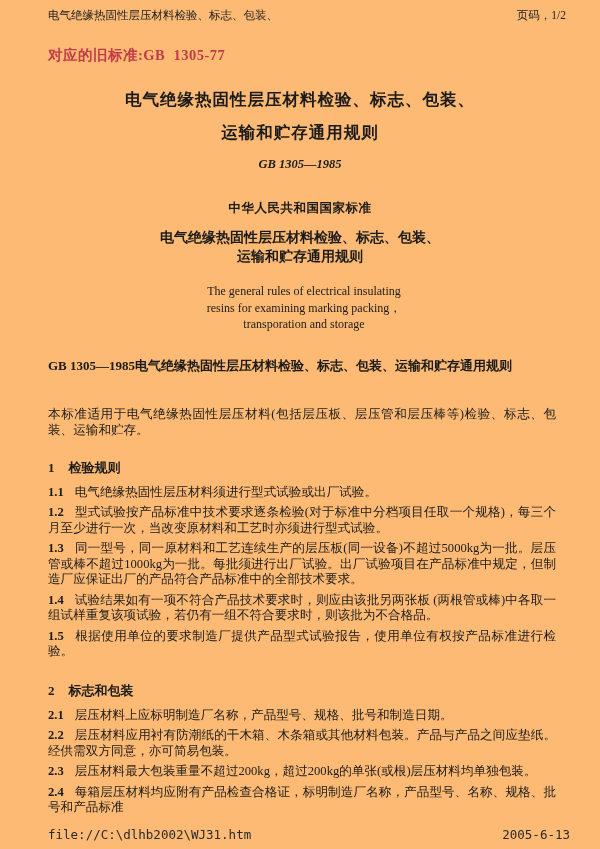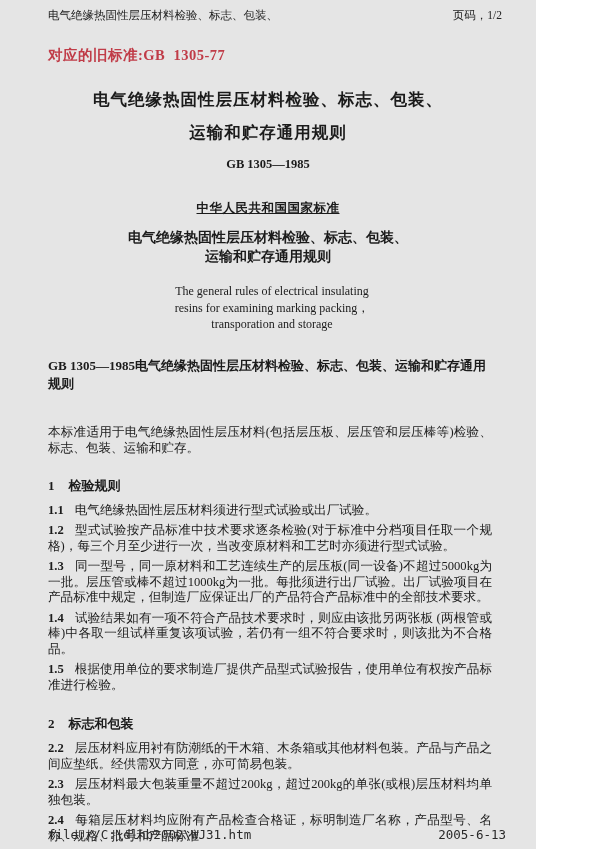--- a/index.html
+++ b/index.html
@@ -1,31 +1,31 @@
 <!DOCTYPE html>
 <html><head>
 <meta charset="utf-8">
 <style>
   html,body { margin:0; padding:0; background:#ffffff; }
   .page {
-    position:relative; width:536px; height:849px; background:#e5e5e5;
+    position:relative; width:600px; height:849px; background:#fdba74;
     font-family:"Liberation Serif","DejaVu Serif",serif;
     color:#1b1b1b; overflow:hidden; box-sizing:border-box;
   }
   .runhead {
     display:flex; justify-content:space-between;
     padding:8px 34px 0 48px; font-size:11.5px; color:#222;
   }
   .oldstd {
     margin:23px 38px 0 48px; color:#c03c48; font-weight:bold;
     font-size:14.5px; letter-spacing:0.5px; white-space:pre-wrap;
   }
   .title { text-align:center; font-weight:bold; font-size:16.5px; margin-top:18px; line-height:33px; letter-spacing:1px; }
-  .gbno { text-align:center; font-weight:bold; font-size:12.5px; margin-top:8px; }
-  .natl { text-align:center; font-weight:bold; font-size:12.5px; margin-top:28px; letter-spacing:0.5px;text-decoration:underline; }
+  .gbno { text-align:center; font-weight:bold; font-size:12.5px; margin-top:8px;font-style:italic; }
+  .natl { text-align:center; font-weight:bold; font-size:12.5px; margin-top:28px; letter-spacing:0.5px; }
   .subtitle { text-align:center; font-weight:bold; font-size:14px; margin-top:11px; line-height:19px; }
   .entitle { text-align:center; font-weight:normal; font-size:12px; margin-top:17px; line-height:16.5px;padding-left:8px; }
   .fullhead { font-weight:bold; font-size:13px; margin:24px 40px 0 48px; }
   .bodytext { margin:0 44px 0 48px; font-size:12.6px; }
   .scope { margin-top:31px; line-height:16.5px; text-align:justify; }
   .sechead { font-weight:bold; font-size:13px; margin-top:20px; }
   .sechead .num { margin-right:14px; }
   .items { margin-top:8px; }
   .item { line-height:15.5px; margin-top:5px; text-align:justify; }
   .item .num { font-weight:bold; margin-right:11px; white-space:nowrap; }
@@ -96,20 +96,23 @@
         <span class="num">1.5</span><span>根据使用单位的要求制造厂提供产品型式试验报告，使用单位有权按产品标准进行检验。</span>
       </p>
     </div>
 
     <div class="sechead sec2">
       <span class="num">2</span><span>标志和包装</span>
     </div>
 
     <div class="items">
       <p class="item" style="margin:5px 0 0 0;">
+        <span class="num">2.1</span><span>层压材料上应标明制造厂名称，产品型号、规格、批号和制造日期。</span>
+      </p>
+      <p class="item" style="margin:5px 0 0 0;">
         <span class="num">2.2</span><span>层压材料应用衬有防潮纸的干木箱、木条箱或其他材料包装。产品与产品之间应垫纸。经供需双方同意，亦可简易包装。</span>
       </p>
       <p class="item" style="margin:5px 0 0 0;font-family:Liberation Serif, serif;">
         <span class="num">2.3</span><span>层压材料最大包装重量不超过200kg，超过200kg的单张(或根)层压材料均单独包装。</span>
       </p>
       <p class="item" style="margin:5px 0 0 0;">
         <span class="num">2.4</span><span>每箱层压材料均应附有产品检查合格证，标明制造厂名称，产品型号、名称、规格、批号和产品标准</span>
       </p>
     </div>
 

